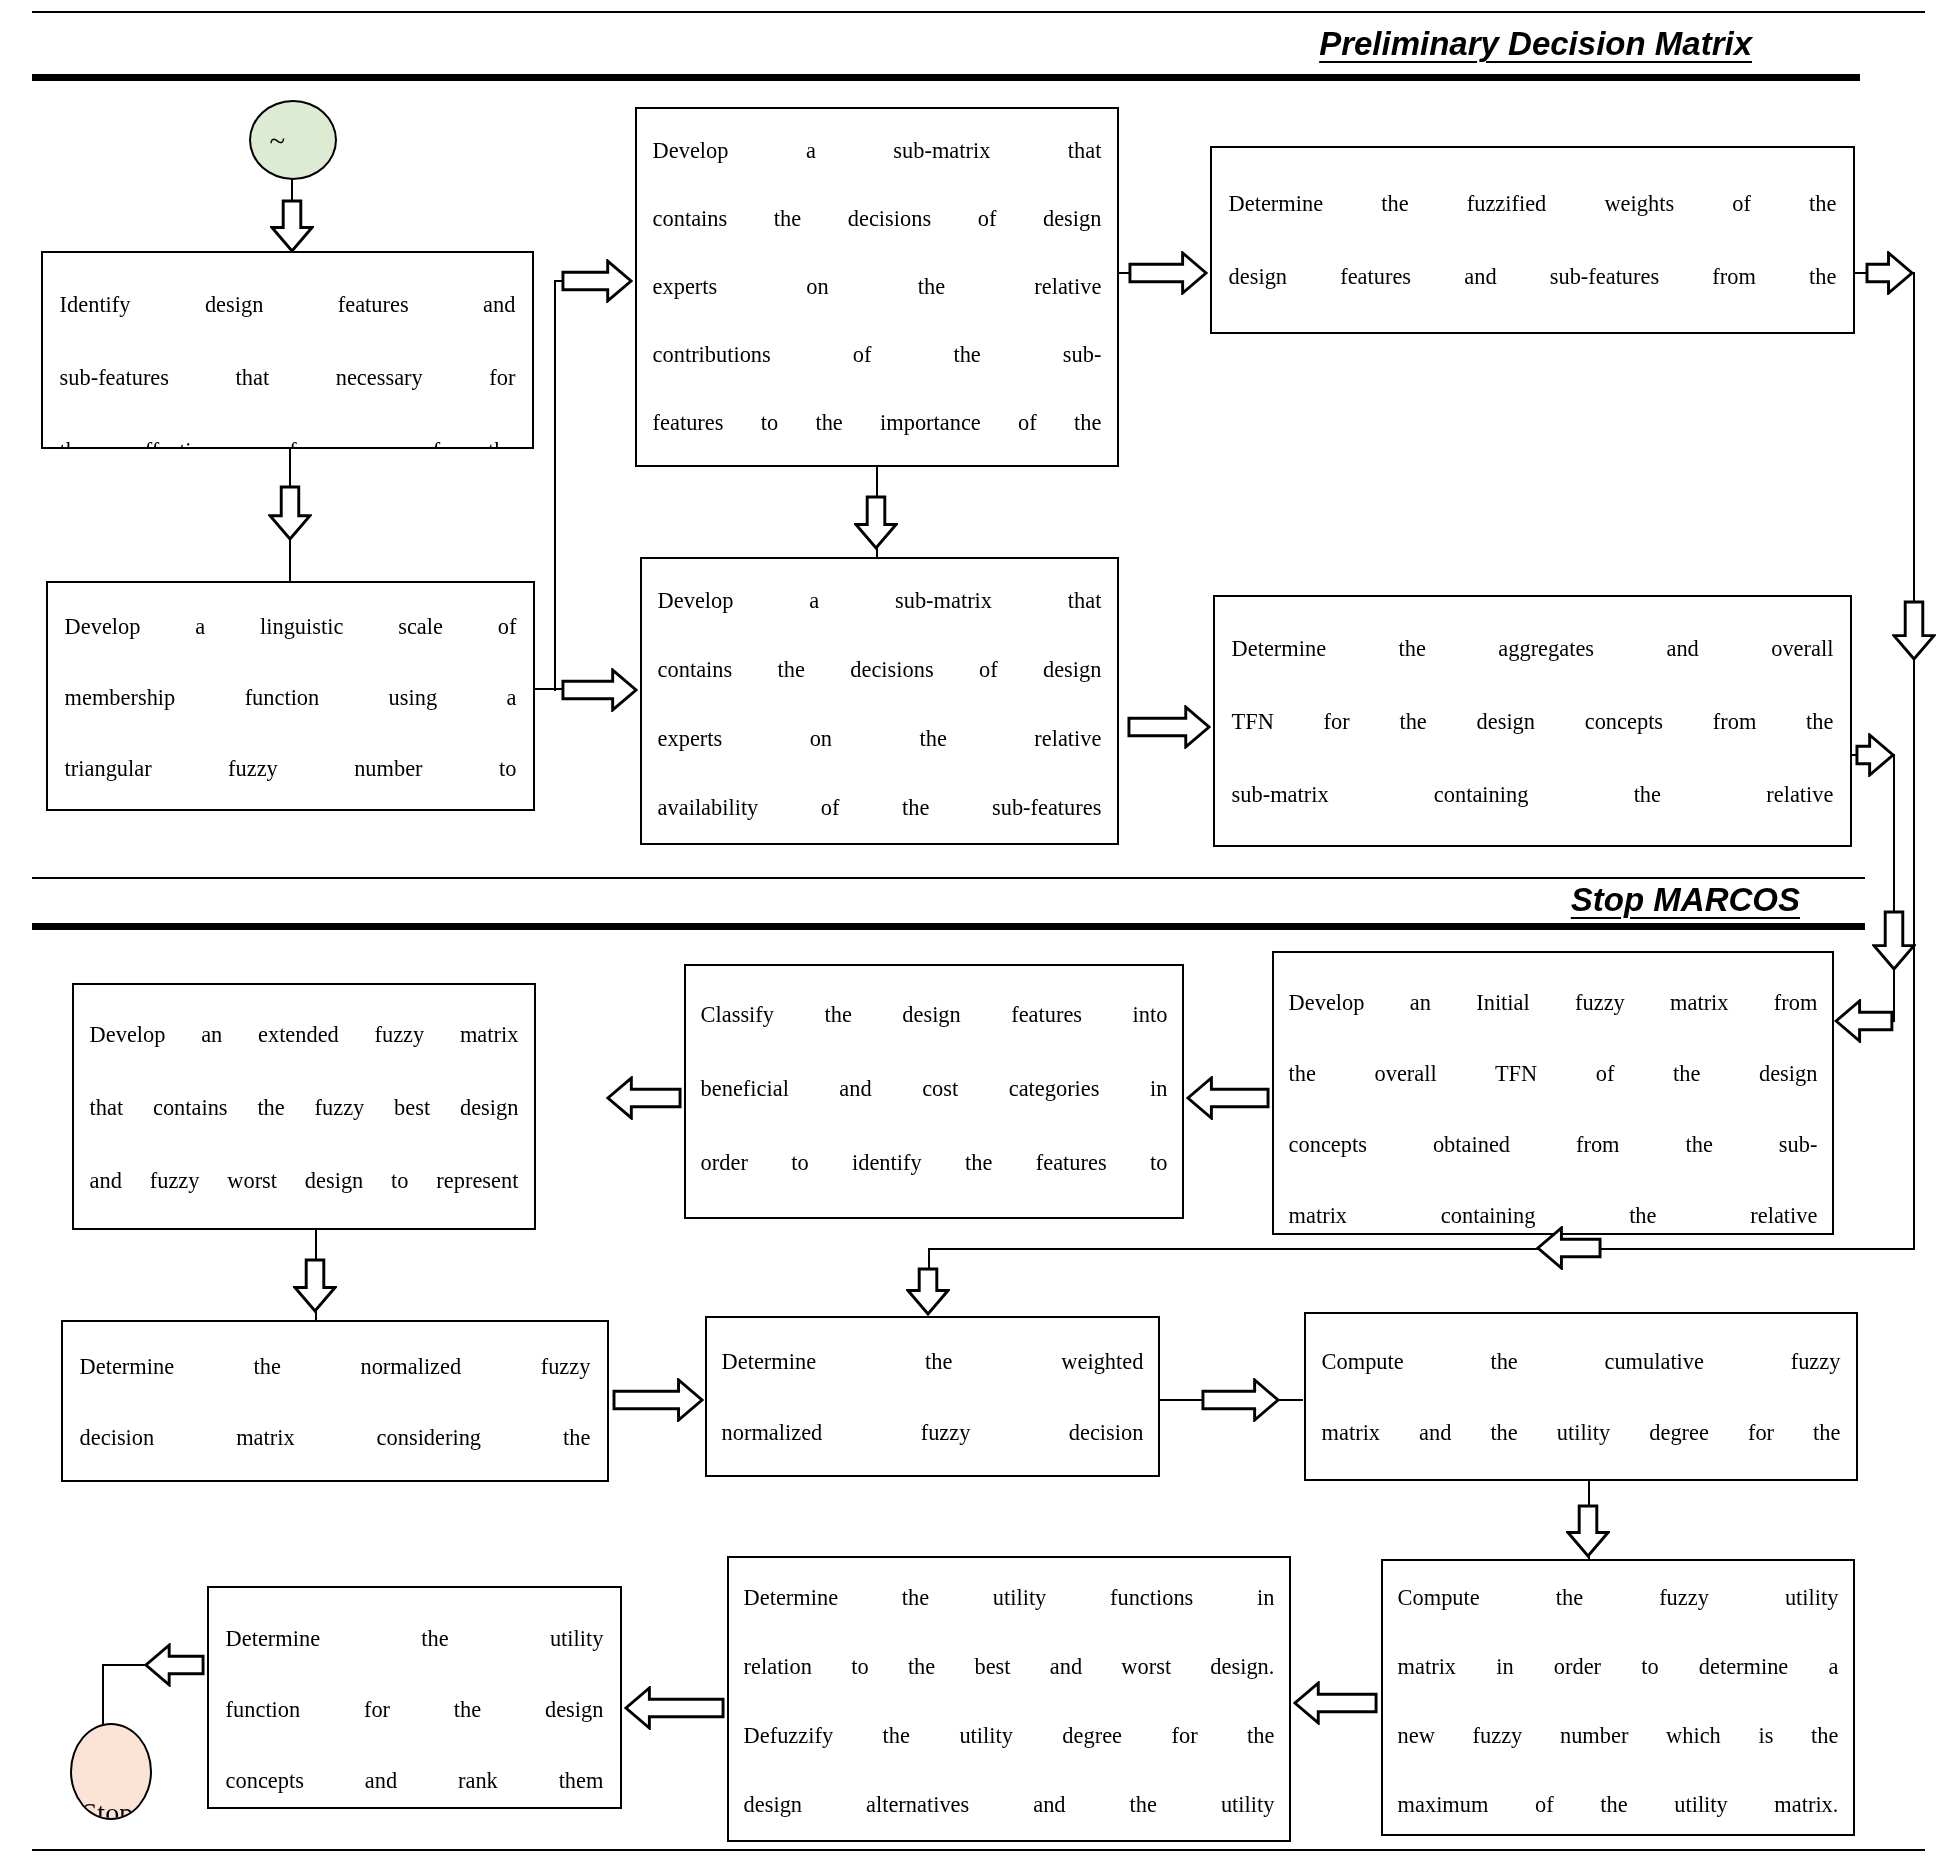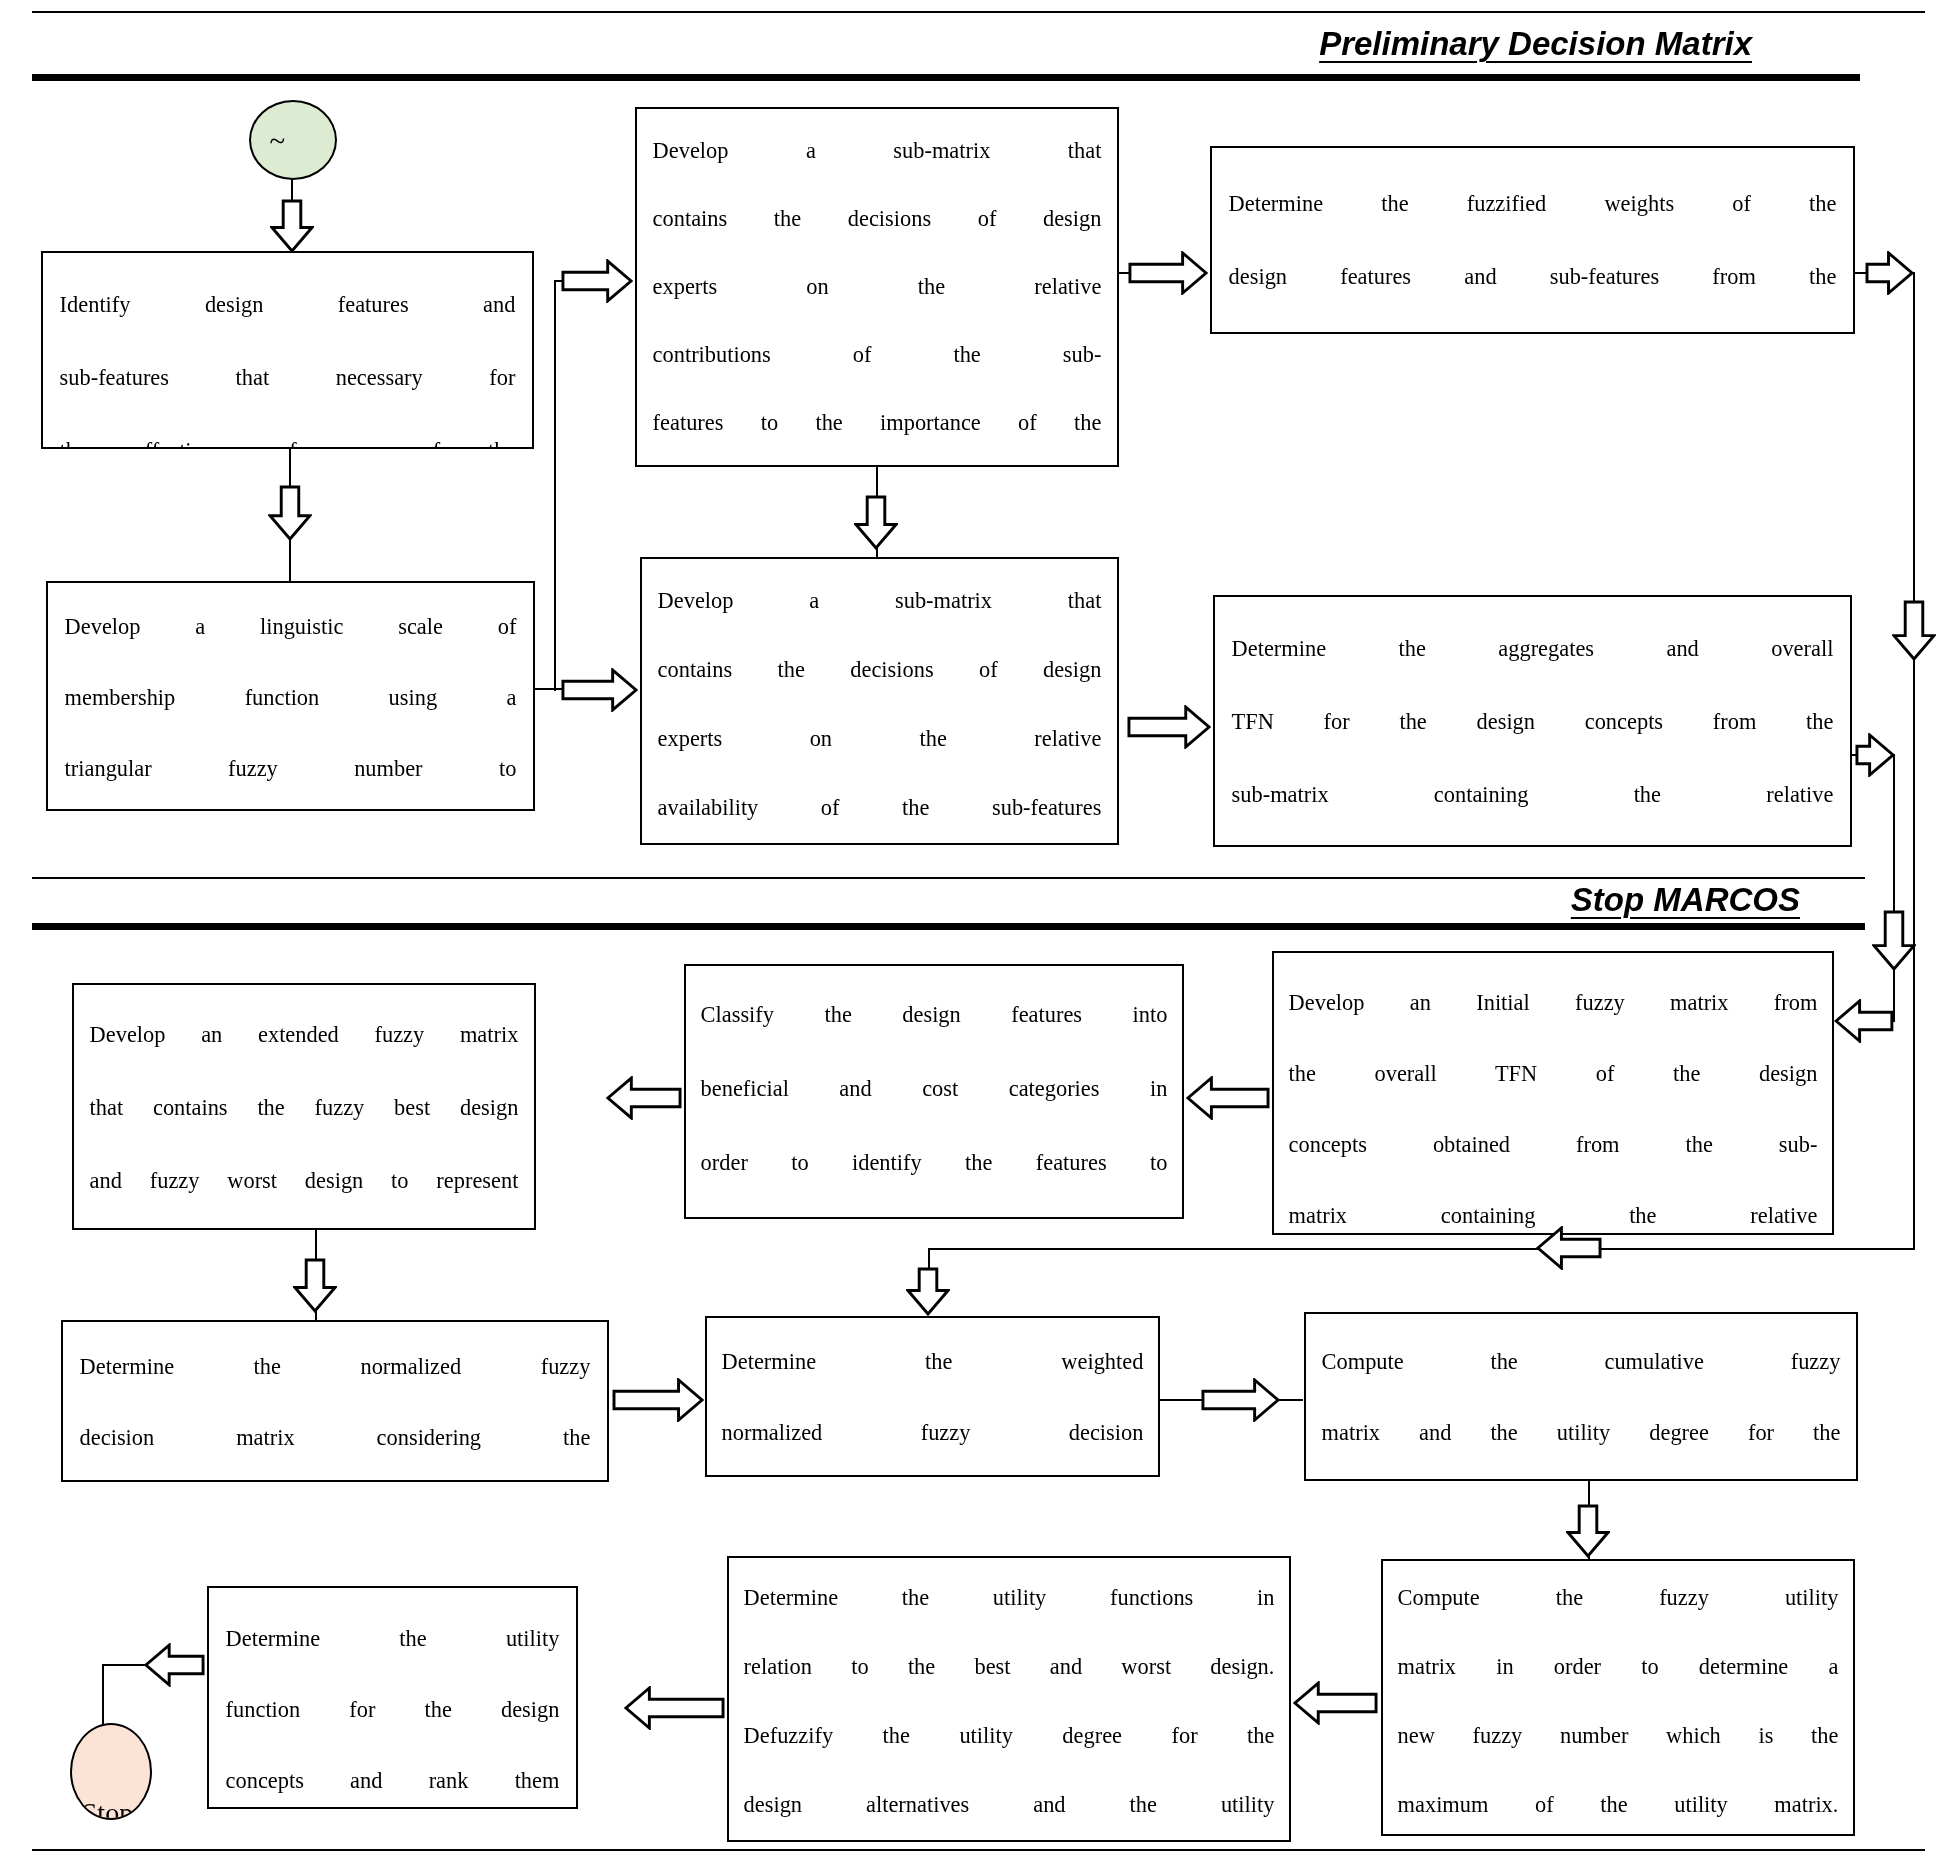--- a/index.html
+++ b/index.html
@@ -140,21 +140,21 @@
 maximum of the utility matrix.</div>
   </div>
 
   <div class="box" style="left:727px;top:1556px;width:564px;height:286px;padding:4.9px 14.6px;">
     <div class="txt" style="line-height:69px;">Determine the utility functions in
 relation to the best and worst design.
 Defuzzify the utility degree for the
 design alternatives and the utility</div>
   </div>
 
-  <div class="box" style="left:207px;top:1586px;width:371px;height:223px;padding:14.6px 16.6px;">
+  <div class="box" style="left:207px;top:1586px;width:415px;height:223px;padding:14.6px 16.6px;">
     <div class="txt" style="line-height:71px;">Determine the utility
 function for the design
 concepts and rank them</div>
   </div>
 
   <svg class="barrow" style="left:270px;top:199px;" width="44" height="54" viewBox="0 0 90 110">
       <polygon points="27,4 27,58 4,58 45,106 86,58 63,58 63,4" fill="#ffffff" stroke="#000000" stroke-width="6" stroke-linejoin="miter"></polygon>
     </svg>
   <svg class="barrow" style="left:268px;top:485px;" width="44" height="56" viewBox="0 0 90 115">
       <polygon points="27,4 27,63 4,63 45,111 86,63 63,63 63,4" fill="#ffffff" stroke="#000000" stroke-width="6" stroke-linejoin="miter"></polygon>

